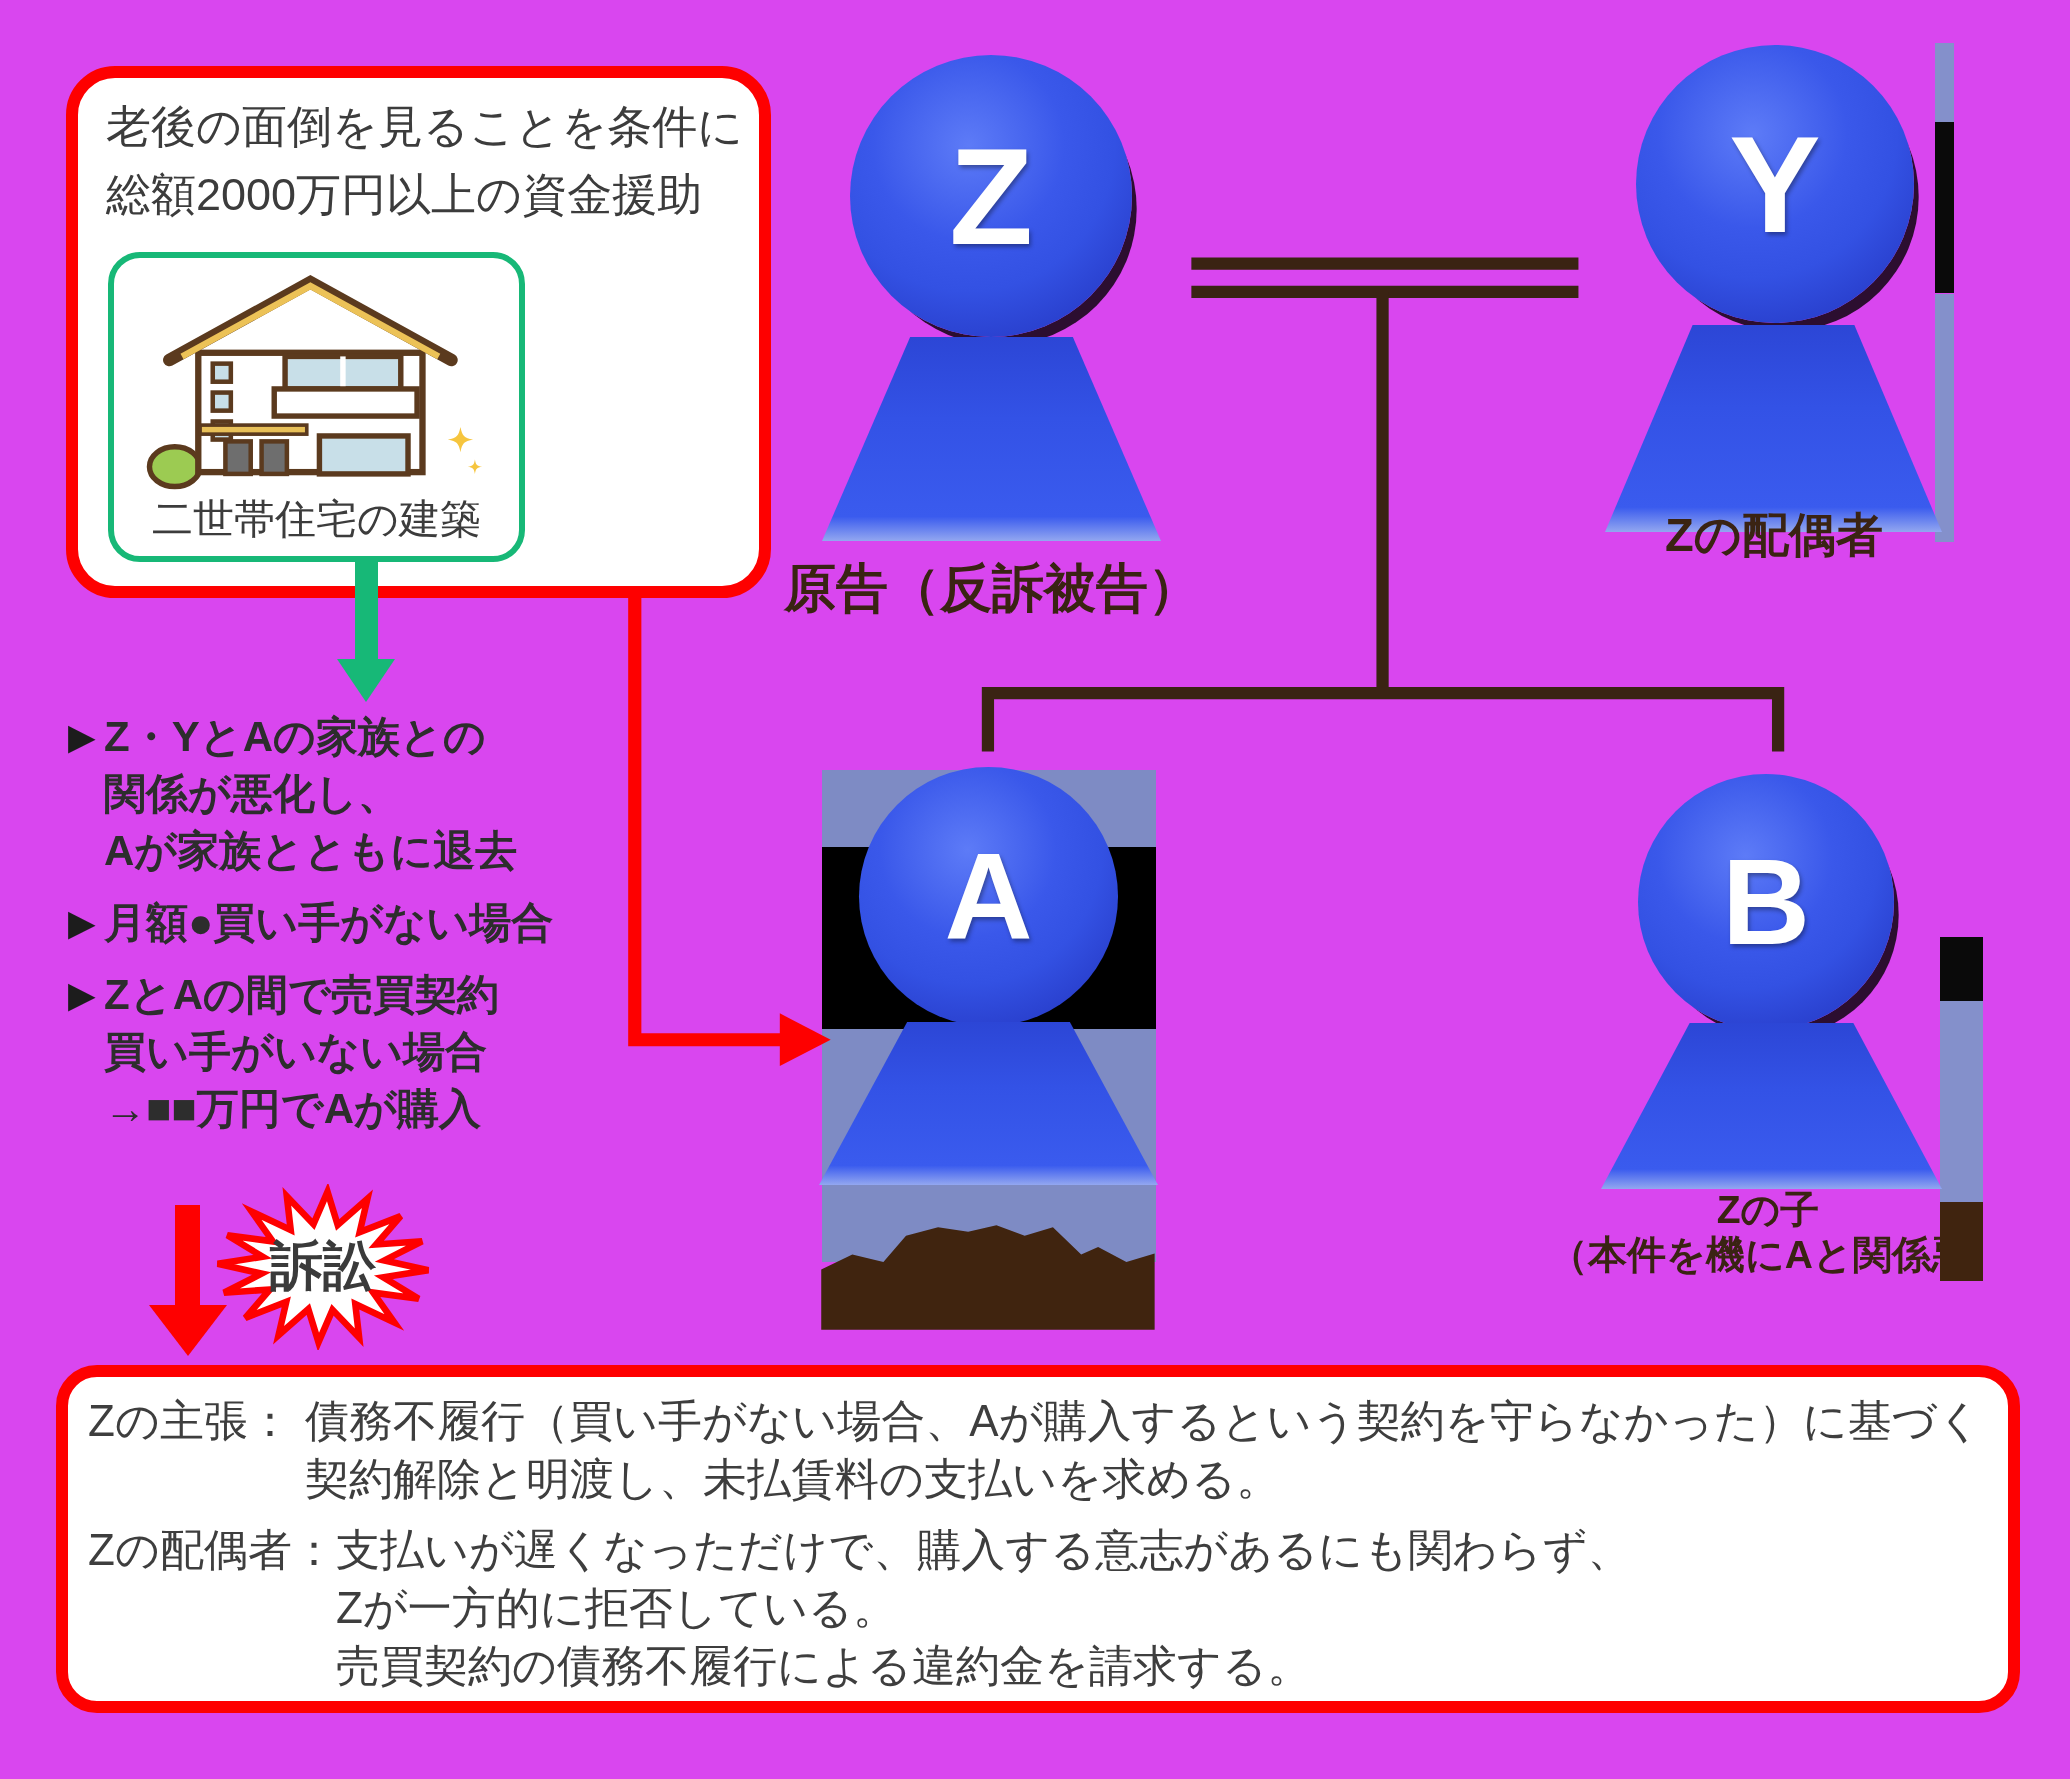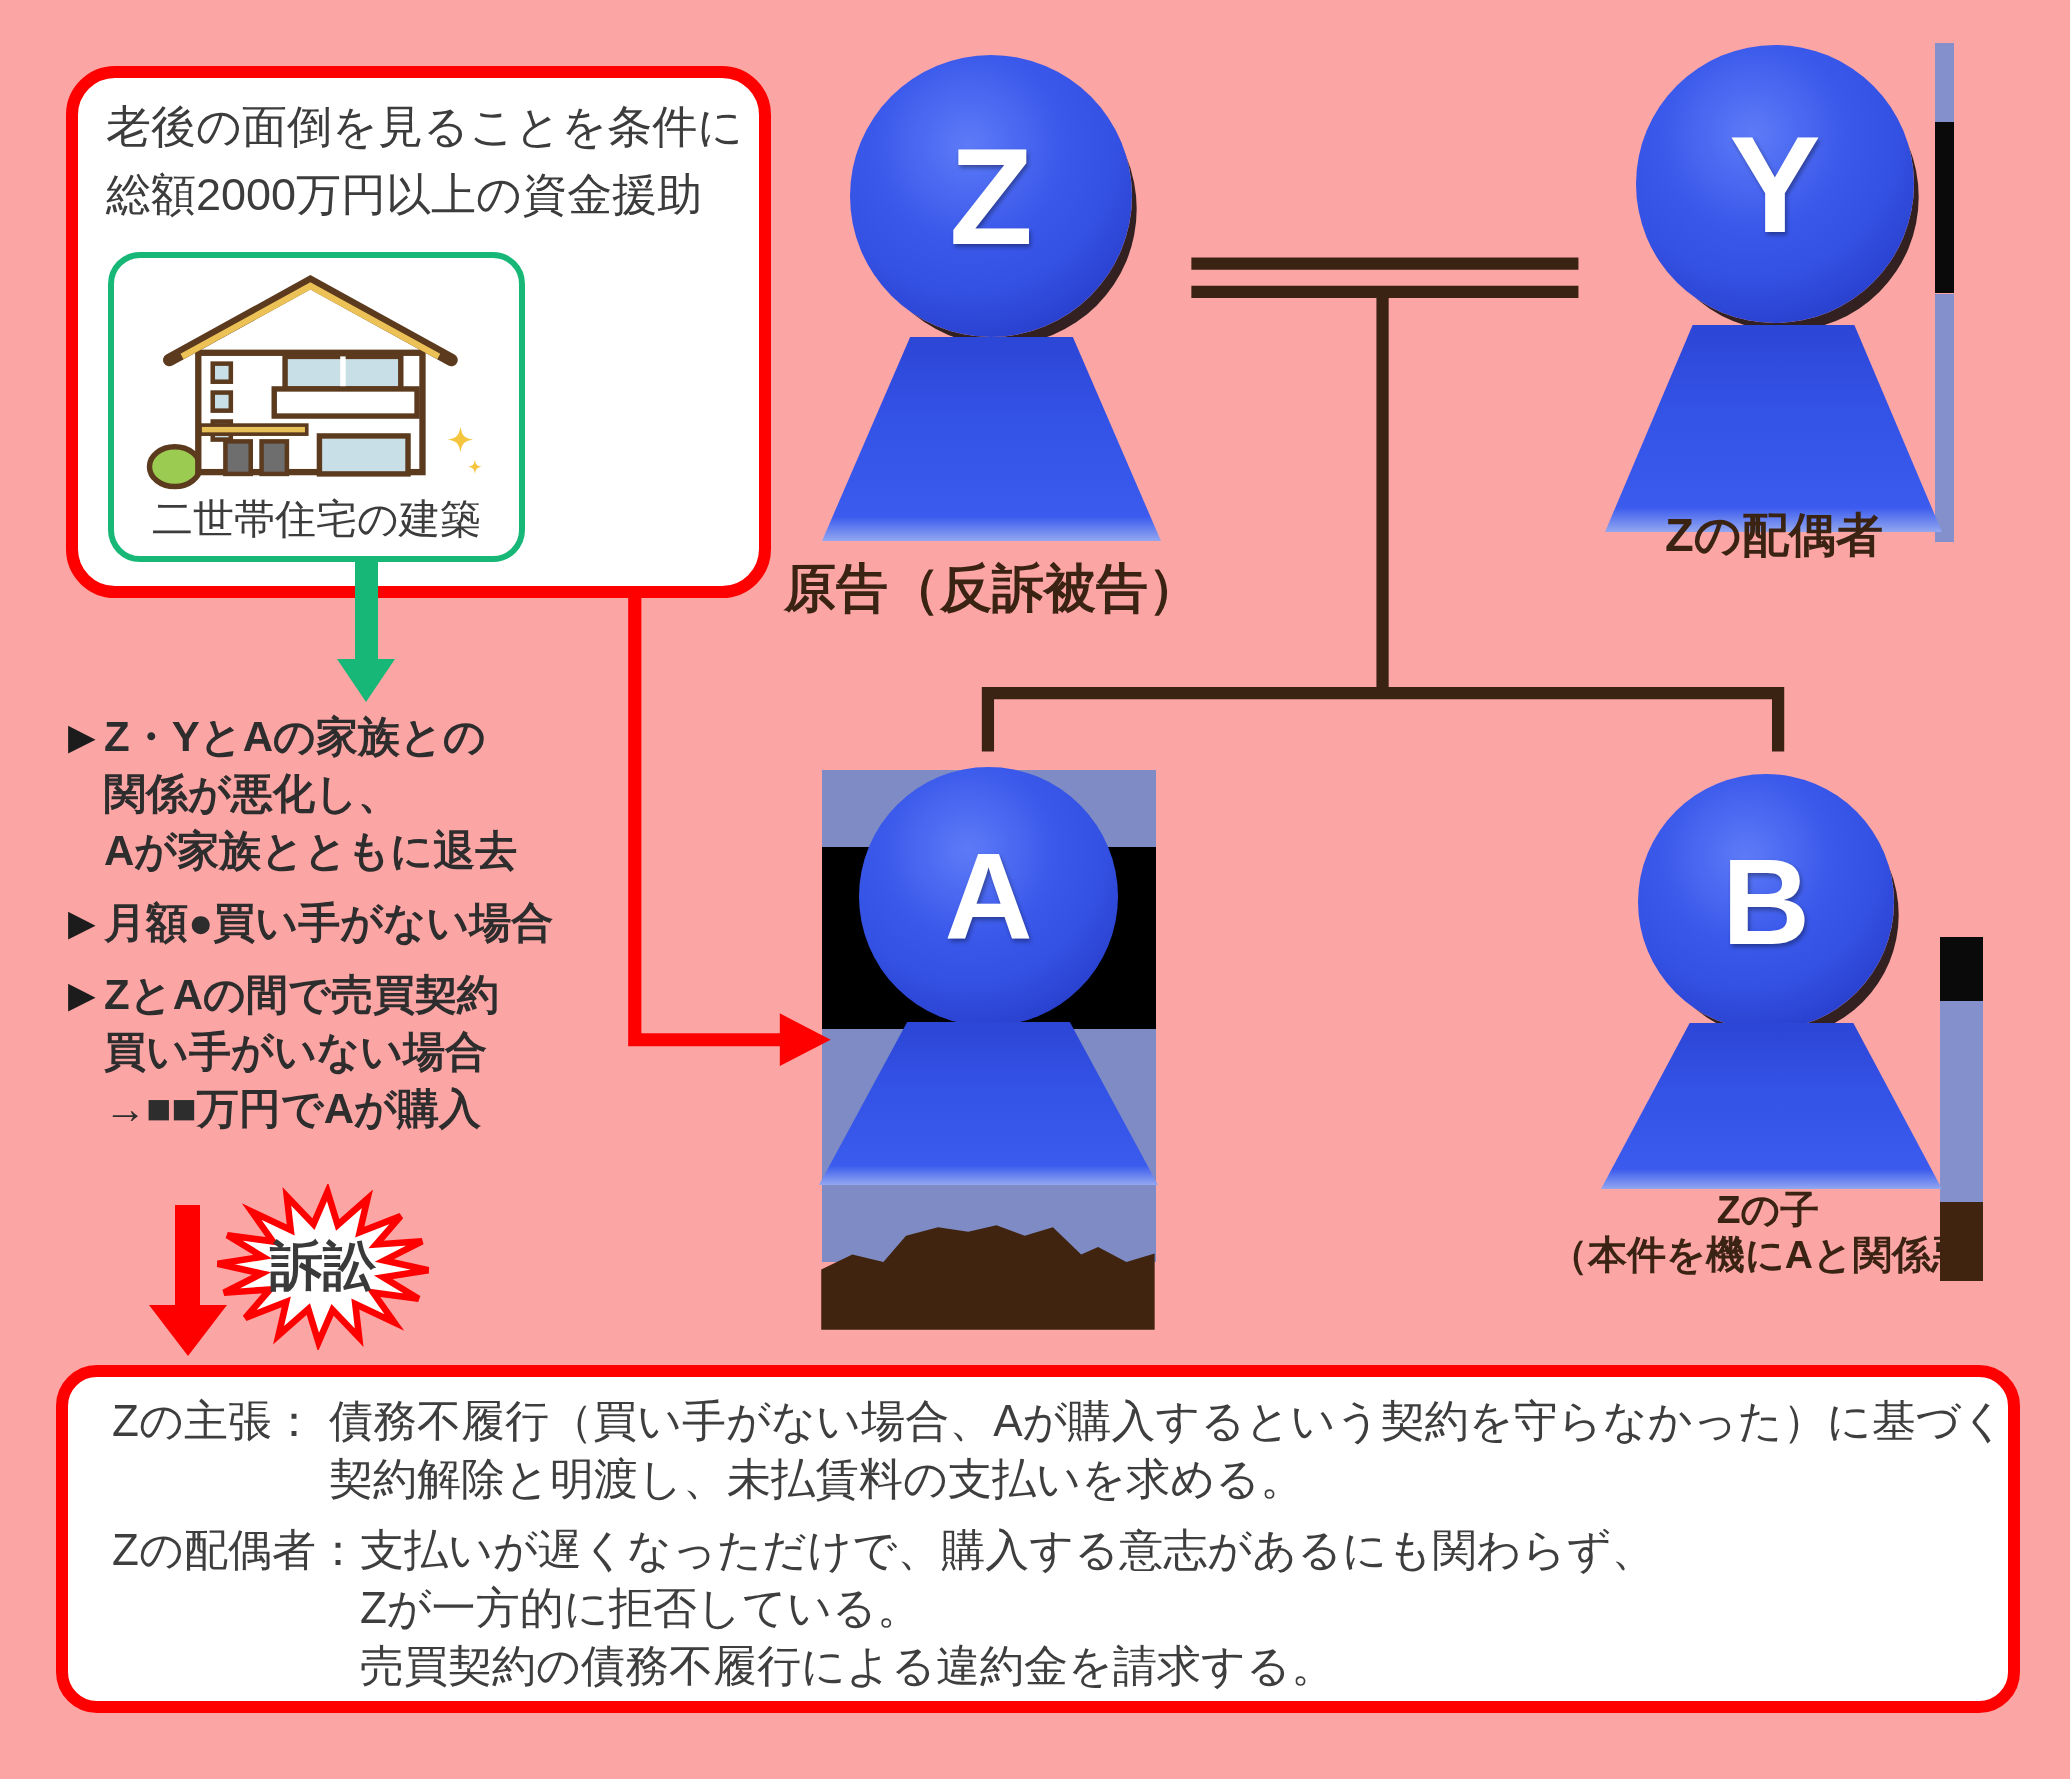--- a/index.html
+++ b/index.html
@@ -1,17 +1,17 @@
 <!DOCTYPE html>
 <html style="font-size:15px"><head>
 <meta charset="utf-8">
 <style>
   html,body{margin:0;padding:0;background:#fff;}
   .stage{
-    position:relative;width:2071px;height:1780px;background:#fca5a5;overflow:hidden;
+    position:relative;width:2071px;height:1780px;background:#d946ef;overflow:hidden;
     font-family:"Liberation Sans",sans-serif;color:#3d3d3d;
   }
   
   .condition-box{
     position:absolute;left:66px;top:66px;width:681px;height:508px;
     border:12.2px solid #fe0000;border-radius:49px;background:#fff;z-index:2;
   }
   .cond-line{position:absolute;left:28px;font-size:45px;font-weight:500;color:#3c3c3c;white-space:nowrap;}
   .cond-line.l1{top:19px;}
   .cond-line.l2{top:87px;}
@@ -65,21 +65,21 @@
     background:linear-gradient(180deg,#2c46d6 0%,#3352e6 40%,#3a5bee 88%,#93a7f0 100%);
     clip-path:polygon(26% 0,74% 0,100% 100%,0 100%);
   }
   .tree-label{position:absolute;transform:translateX(-50%);z-index:5;color:#3a2313;font-weight:800;white-space:nowrap;}
   .sub-label-clip{position:absolute;left:1549px;top:1228px;width:391px;height:49px;overflow:hidden;z-index:5;}
   .sub-label{font-size:39px;font-weight:800;color:#3a2313;white-space:nowrap;}
   
   .claims-box{
     position:absolute;left:56px;top:1365px;width:1964px;height:348px;box-sizing:border-box;
     border:12.2px solid #fe0000;border-radius:41px;background:#fff;z-index:2;
-    padding:15px 44px;
+    padding:15px 20px;
   }
   .claim-row{display:flex;margin-bottom:13px;}
   .claim-label{flex:0 0 217px;font-size:44px;font-weight:500;color:#3e3e3e;line-height:58px;white-space:nowrap;}
   .claim-lines{font-size:44px;font-weight:500;color:#3e3e3e;line-height:58px;white-space:nowrap;}
 </style>
 </head>
 <body>
 
 <div class="stage">
 

